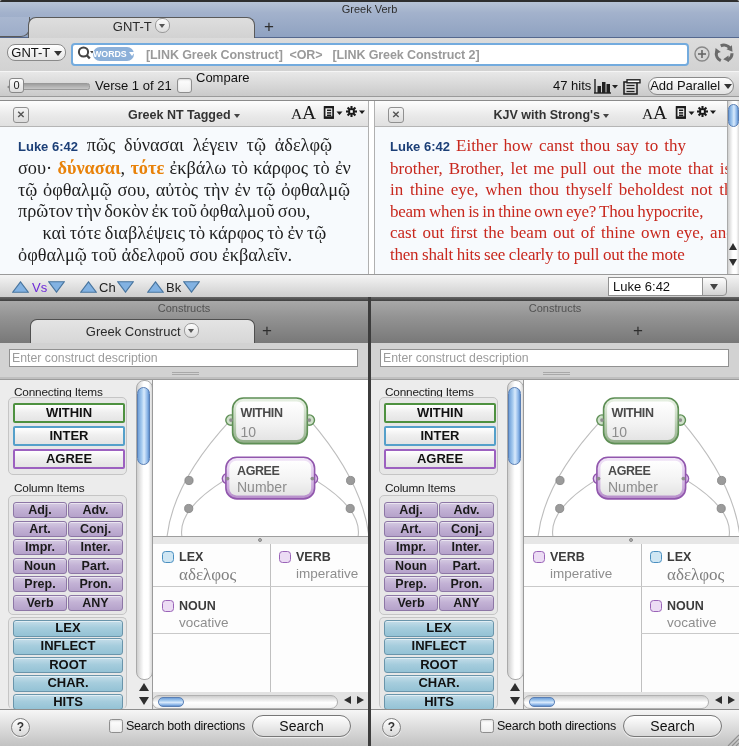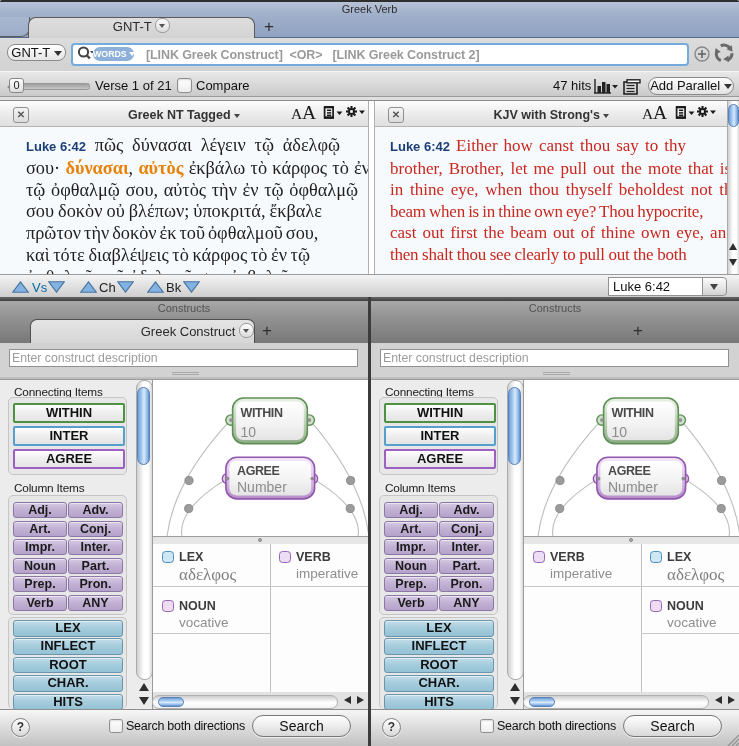--- a/index.html
+++ b/index.html
@@ -1,19 +1,19 @@
 <!DOCTYPE html>
 <html><head><meta charset="utf-8">
 <style>
 html,body{margin:0;padding:0;}
 body{width:739px;height:746px;position:relative;overflow:hidden;font-family:"Liberation Sans",sans-serif;background:#d8d8d8;}
 .abs{position:absolute;}
 .ctitle{background:linear-gradient(#a8a8a8,#939393);border-bottom:1px solid #7e7e7e;color:#525252;font-size:11px;text-align:center;line-height:15px;}
 .ctabstrip{background:linear-gradient(#939393,#787878);border-bottom:1px solid #585858;}
-.ctab{background:linear-gradient(#e4e4e4,#d6d6d6);border:1px solid #4f4f4f;border-bottom:none;border-radius:7px 7px 0 0;font-size:13px;color:#2a2a2a;text-align:right;line-height:23px;}
+.ctab{background:linear-gradient(#e4e4e4,#d6d6d6);border:1px solid #4f4f4f;border-bottom:none;border-radius:7px 7px 0 0;font-size:13px;color:#2a2a2a;text-align:center;line-height:23px;}
 .circbtn{display:inline-block;width:13px;height:13px;border-radius:7px;background:linear-gradient(#fdfdfd,#dcdcdc);border:1px solid #9a9a9a;vertical-align:-2px;position:relative;}
 .tridn{position:absolute;left:3px;top:5px;width:0;height:0;border-left:3.5px solid transparent;border-right:3.5px solid transparent;border-top:4px solid #555;}
 .descfield{background:#fff;border:1px solid #919191;box-sizing:border-box;font-size:12.3px;color:#9c9c9c;line-height:16px;padding-left:2px;}
 .sblabel{font-size:11.8px;color:#1a1a1a;letter-spacing:-0.2px;}
 .group{border:1px solid #c5c5c5;border-radius:5px;background:#e7e7e7;box-sizing:border-box;}
 .citem{width:108px;height:16px;border:2px solid;border-radius:2px;background:linear-gradient(#fff,#efefef 45%,#e4e4e4);font-size:13px;font-weight:bold;color:#111;text-align:center;line-height:16px;box-sizing:content-box;}
 .pbtn{height:14px;background:linear-gradient(#d5cbe2,#c3b2d5 45%,#b5a2ca);border:1px solid #8d77a6;border-radius:3px;font-size:12.5px;font-weight:bold;color:#1a1a1a;text-align:center;line-height:14px;box-shadow:inset 0 1px 0 rgba(255,255,255,.5);}
 .bbtn{height:14.5px;background:linear-gradient(#c4dde9,#a6cddd 45%,#94c2d5);border:1px solid #6a95ab;border-radius:3px;font-size:13px;font-weight:bold;color:#111;text-align:center;line-height:14.5px;box-shadow:inset 0 1px 0 rgba(255,255,255,.5);}
 .vthumb{background:linear-gradient(90deg,#6f9fd8,#a9cdf0 35%,#d9eafc 55%,#8cb6e8 85%,#5f8fcc);border:1px solid #5a7fb4;border-radius:7px;box-sizing:border-box;}
 .hthumb{background:linear-gradient(#6f9fd8,#a9cdf0 35%,#d9eafc 55%,#8cb6e8 85%,#5f8fcc);border:1px solid #5a7fb4;border-radius:6px;box-sizing:border-box;}
@@ -74,21 +74,21 @@
 <path d="M 16.1,19.9 L 10.2,17.2 L 15.5,13.4 Z"></path>
 <path d="M 2.6,5.9 L 7.8,9.9 L 1.8,12.3 Z"></path>
 </g>
 </svg>
 <div class="abs" style="left:0;top:71px;width:739px;height:26px;background:linear-gradient(#e8e8e8,#cacaca);border-top:1px solid #f5f5f5;border-bottom:1px solid #9a9a9a;box-sizing:border-box;"></div>
 <div class="abs" style="left:7px;top:84px;width:0;height:0;border-top:3px solid transparent;border-bottom:3px solid transparent;border-right:4px solid #8a8a8a;"></div>
 <div class="abs" style="left:20px;top:83px;width:68px;height:5px;background:linear-gradient(#9e9e9e,#c6c6c6);border-radius:2.5px;border:1px solid #999;"></div>
 <div class="abs" style="left:9px;top:78px;width:13px;height:13px;background:linear-gradient(#fdfdfd,#ddd);border:1px solid #888;border-radius:3px;font-size:11px;text-align:center;line-height:13px;color:#222;">0</div>
 <div class="abs" style="left:95px;top:78px;font-size:13px;color:#111;">Verse 1 of 21</div>
 <div class="abs" style="left:177px;top:78px;width:13px;height:13px;background:linear-gradient(#fff,#eee);border:1px solid #8e8e8e;border-radius:3px;box-shadow:inset 0 1px 2px rgba(0,0,0,.15);"></div>
-<div class="abs" style="left:196px;top:78px;font-size:13px;color:#111;">Compare</div>
+<div class="abs" style="left:196px;top:70px;font-size:13px;color:#111;">Compare</div>
 <div class="abs" style="left:553px;top:78px;font-size:13px;color:#111;">47 hits</div>
 <svg class="abs" style="left:594px;top:78px" width="24" height="17" viewBox="0 0 24 17">
 <line x1="1" y1="1" x2="1" y2="15" stroke="#222" stroke-width="1.4"></line>
 <line x1="0" y1="15" x2="17" y2="15" stroke="#222" stroke-width="1.4"></line>
 <rect x="3.5" y="8" width="3.5" height="7" fill="#222"></rect>
 <rect x="8" y="4" width="3.5" height="11" fill="#222"></rect>
 <rect x="12.5" y="6" width="3.5" height="9" fill="#222"></rect>
 <path d="M 18,7 L 24,7 L 21,10.5 Z" fill="#222"></path>
 </svg>
 <svg class="abs" style="left:623px;top:79px" width="18" height="16" viewBox="0 0 18 16">
@@ -149,52 +149,51 @@
 <line x1="5.5" y1="1" x2="5.5" y2="12"></line>
         <line x1="0" y1="6.5" x2="11" y2="6.5"></line>
 <line x1="1.6" y1="2.6" x2="9.4" y2="10.4"></line>
         <line x1="1.6" y1="10.4" x2="9.4" y2="2.6"></line>
 </g>
       <rect x="4.2" y="5.2" width="2.6" height="2.6" fill="#fff"></rect>
     </g>
 <path d="M 13,5.5 L 19,5.5 L 16,9 Z" fill="#1a1a1a"></path>
 </svg>
 <div class="abs" style="left:0;top:127px;width:368px;height:147px;background:#f7fafd;overflow:hidden;">
-<div class="vtext" style="position:absolute;left:26px;top:8px;line-height:21.8px;">
+<div class="vtext" style="position:absolute;left:18px;top:8px;line-height:21.8px;">
 <div style="word-spacing:4.2px;"><span class="ref">Luke 6:42</span> πῶς δύνασαι λέγειν τῷ ἀδελφῷ</div>
-<div style="word-spacing:0.7px;">σου· <span class="hit">δύνασαι</span>, <span class="hit">αὐτὸς</span> ἐκβάλω τὸ κάρφος τὸ ἐν</div>
+<div style="word-spacing:0.7px;">σου· <span class="hit">δύνασαι</span>, <span class="hit">τότε</span> ἐκβάλω τὸ κάρφος τὸ ἐν</div>
 <div style="word-spacing:1.1px;">τῷ ὀφθαλμῷ σου, αὐτὸς τὴν ἐν τῷ ὀφθαλμῷ</div>
-<div style="word-spacing:-0.5px;">σου δοκὸν οὐ βλέπων; ὑποκριτά, ἔκβαλε</div>
 <div style="word-spacing:-1.6px;">πρῶτον τὴν δοκὸν ἐκ τοῦ ὀφθαλμοῦ σου,</div>
-<div style="word-spacing:-0.9px;">καὶ τότε διαβλέψεις τὸ κάρφος τὸ ἐν τῷ</div>
+<div style="word-spacing:-0.9px;text-align:center;">καὶ τότε διαβλέψεις τὸ κάρφος τὸ ἐν τῷ</div>
 <div>ὀφθαλμῷ τοῦ ἀδελφοῦ σου ἐκβαλεῖν.</div>
 </div>
   </div>
 <div class="abs" style="left:368px;top:101px;width:1px;height:173px;background:#b0b0b0;"></div>
 <div class="abs" style="left:369px;top:101px;width:5px;height:173px;background:#fff;"></div>
 <div class="abs" style="left:374px;top:101px;width:1px;height:173px;background:#b0b0b0;"></div>
 <div class="abs" style="left:375px;top:127px;width:352px;height:147px;background:#f7fafd;overflow:hidden;">
 <div class="vtext" style="position:absolute;left:15px;top:8px;color:#c8281e;">
 <div style="font-size:17px;word-spacing:1.8px;"><span class="ref">Luke 6:42</span> Either how canst thou say to thy</div>
 <div style="font-size:17px;word-spacing:1.9px;">brother, Brother, let me pull out the mote that is</div>
 <div style="font-size:17px;word-spacing:2.5px;">in thine eye, when thou thyself beholdest not the</div>
 <div style="font-size:17px;word-spacing:-0.75px;letter-spacing:-0.25px;">beam when is in thine own eye? Thou hypocrite,</div>
 <div style="font-size:17px;word-spacing:1.75px;">cast out first the beam out of thine own eye, and</div>
-<div style="font-size:17px;word-spacing:-0.2px;letter-spacing:-0.25px;">then shalt thou see clearly to pull out the both</div>
+<div style="font-size:17px;word-spacing:-0.2px;letter-spacing:-0.25px;">then shalt hits see clearly to pull out the mote</div>
 </div>
   </div>
 <div class="abs" style="left:727px;top:101px;width:12px;height:173px;background:linear-gradient(90deg,#cfcfcf,#fff 45%,#fff 75%,#d8d8d8);border-left:1px solid #aaa;box-sizing:border-box;"></div>
 <div class="abs vthumb" style="left:728px;top:104px;width:11px;height:23px;"></div>
 <div class="abs arr up" style="left:728.5px;top:243px;border-left-width:4.5px;border-right-width:4.5px;border-bottom-width:7px;"></div>
 <div class="abs arr dn" style="left:728.5px;top:259px;border-left-width:4.5px;border-right-width:4.5px;border-top-width:7px;"></div>
 <div class="abs" style="left:0;top:274px;width:739px;height:23px;background:linear-gradient(#f4f4f4,#cecece);border-top:1px solid #9a9a9a;box-sizing:border-box;"></div>
 <svg class="abs" style="left:12px;top:281px" width="17" height="12" viewBox="0 0 17 12">
     <path d="M 8.5,0.8 L 16.2,11.2 L 0.8,11.2 Z" fill="#82b2e2" stroke="#48759f" stroke-width="1.1"></path>
   </svg>
-<div class="abs" style="left:32px;top:280px;font-size:13px;color:#0369a1;">Vs</div>
+<div class="abs" style="left:32px;top:280px;font-size:13px;color:#6d28d9;">Vs</div>
 <svg class="abs" style="left:48px;top:281px" width="17" height="12" viewBox="0 0 17 12">
     <path d="M 8.5,11.2 L 16.2,0.8 L 0.8,0.8 Z" fill="#82b2e2" stroke="#48759f" stroke-width="1.1"></path>
   </svg>
 <svg class="abs" style="left:80px;top:281px" width="17" height="12" viewBox="0 0 17 12">
     <path d="M 8.5,0.8 L 16.2,11.2 L 0.8,11.2 Z" fill="#82b2e2" stroke="#48759f" stroke-width="1.1"></path>
   </svg>
 <div class="abs" style="left:99px;top:280px;font-size:13px;color:#222;">Ch</div>
 <svg class="abs" style="left:117px;top:281px" width="17" height="12" viewBox="0 0 17 12">
     <path d="M 8.5,11.2 L 16.2,0.8 L 0.8,0.8 Z" fill="#82b2e2" stroke="#48759f" stroke-width="1.1"></path>
   </svg>

